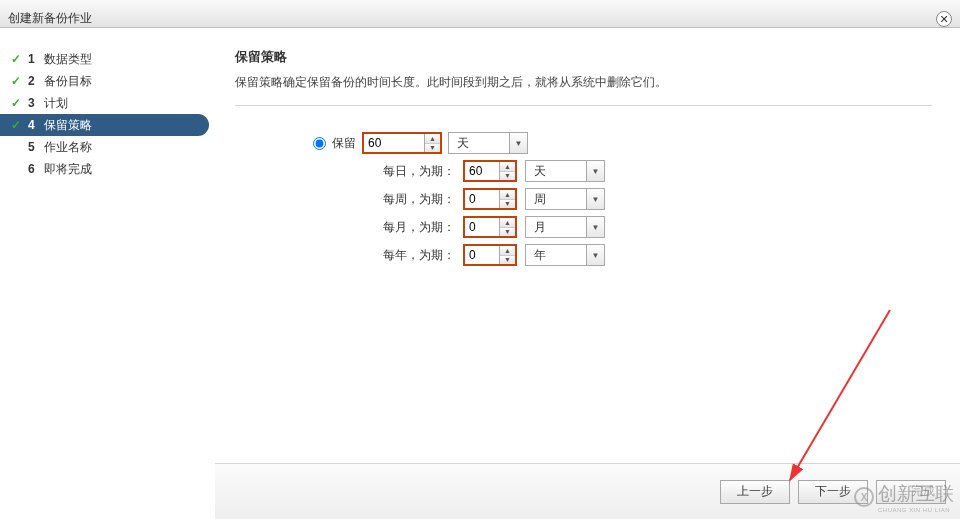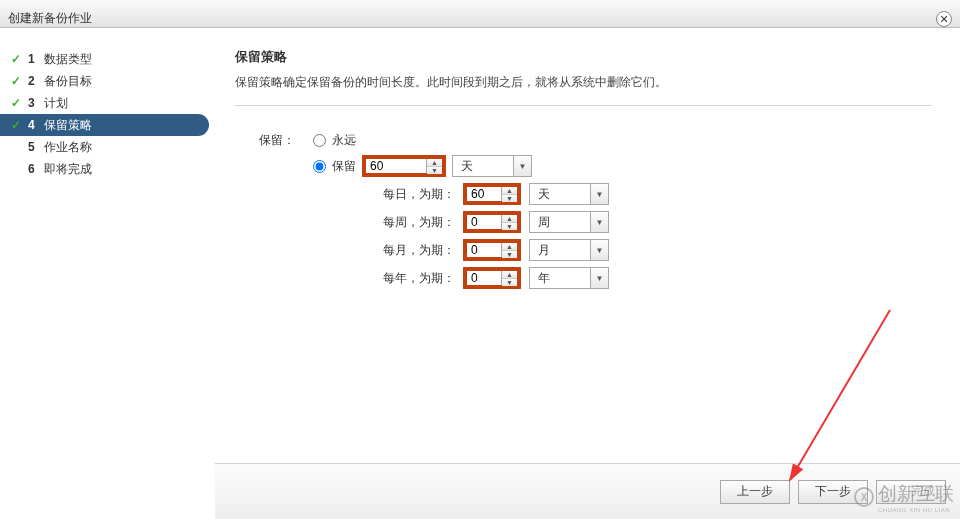--- a/index.html
+++ b/index.html
@@ -81,21 +81,21 @@
   .radio-row { display: flex; align-items: center; gap: 6px; margin: 6px 0 6px 58px; }
   .sub-row {
     display: flex; align-items: center;
     margin: 6px 0 6px 120px;
     gap: 8px;
   }
   .sub-label { width: 80px; text-align: right; }
   input[type="radio"] { margin: 0; }
   .spinner {
     display: inline-flex;
-    border: 4px solid #c2410c;
+    border: 2px solid #c2410c;
     height: 22px;
     background: #fff;
   }
   .spinner input {
     border: none; outline: none;
     width: 60px; padding: 0 4px;
     font-size: 12px;
   }
   .spinner .arrows {
     display: flex; flex-direction: column;
@@ -230,27 +230,20 @@
         <span>即将完成</span>
       </div>
     </div>
   <div class="content">
     <h3>保留策略</h3>
     <p class="desc">保留策略确定保留备份的时间长度。此时间段到期之后，就将从系统中删除它们。</p>
     <div class="hr"></div>
 
     <div class="retain-block">
 
-      <div class="form-row">
-        <span class="retain-label">保留：</span>
-        <span style="display:inline-flex;align-items:center;gap:6px;margin-left:10px;">
-          <input type="radio" name="retain" style="">
-          <span>永远</span>
-        </span>
-      </div>
 
       <div class="radio-row">
         <input type="radio" name="retain" checked="" style="">
         <span>保留</span>
         <span class="spinner">
           <input value="60" style="">
           <span class="arrows">
             <span class="arrow">▲</span>
             <span class="arrow">▼</span>
           </span>

